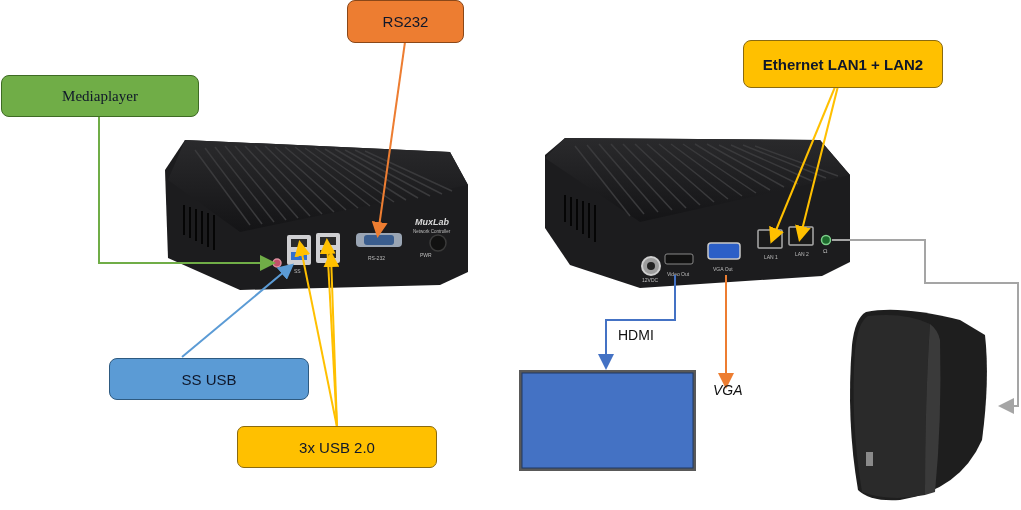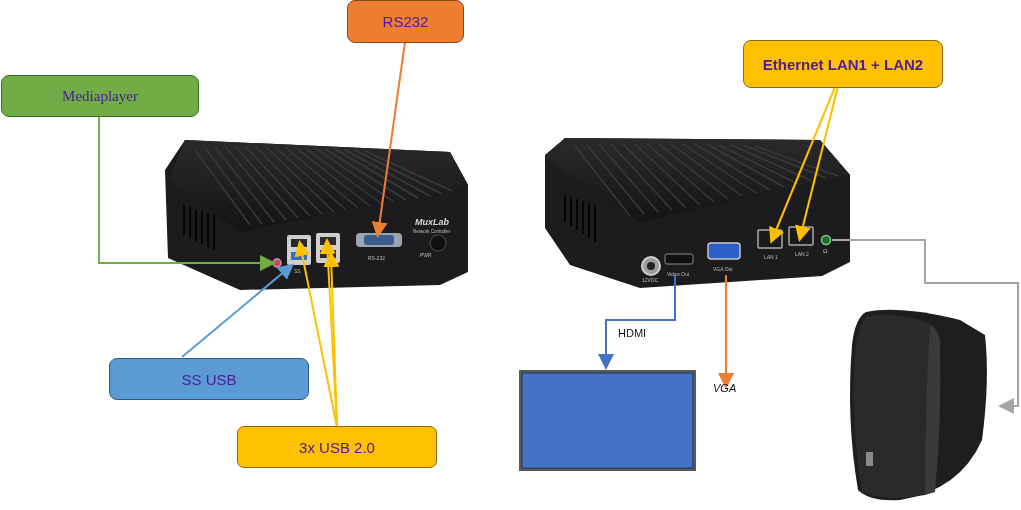--- a/index.html
+++ b/index.html
@@ -1,25 +1,25 @@
 <!DOCTYPE html>
 <html><head>
 <meta charset="utf-8">
 <style>
   html, body { margin: 0; padding: 0; background: #ffffff; }
   body { width: 1021px; height: 510px; position: relative; overflow: hidden;
          font-family: "Liberation Sans", "DejaVu Sans", sans-serif; }
   .callout { position: absolute; box-sizing: border-box; border-radius: 8px;
              display: flex; align-items: center; justify-content: center;
-             color: #4c1d95; font-size: 15px; border: 1px solid; }
+             color: #0f172a; font-size: 15px; border: 1px solid; }
   .c-green  { background: #70ad47; border-color: #3e6b24; }
   .c-orange { background: #ed7d31; border-color: #8a4718; }
   .c-blue   { background: #5b9bd5; border-color: #2e5a80; margin-left: 25px; }
   .c-yellow { background: #ffc000; border-color: #8a6a10; }
-  .plain-label { position: absolute; font-size: 11px; color: #111; }
+  .plain-label { position: absolute; font-size: 14px; color: #111; }
   svg.layer { position: absolute; left: 0; top: 0; }
 </style>
 </head>
 <body>
 
 <svg class="layer" width="1021" height="510" viewBox="0 0 1021 510">
   <defs>
     <marker id="ah-green" markerWidth="8" markerHeight="8" refX="6" refY="4" orient="auto">
         <path d="M0,0 L8,4 L0,8 z" fill="#70ad47"></path>
       </marker>

